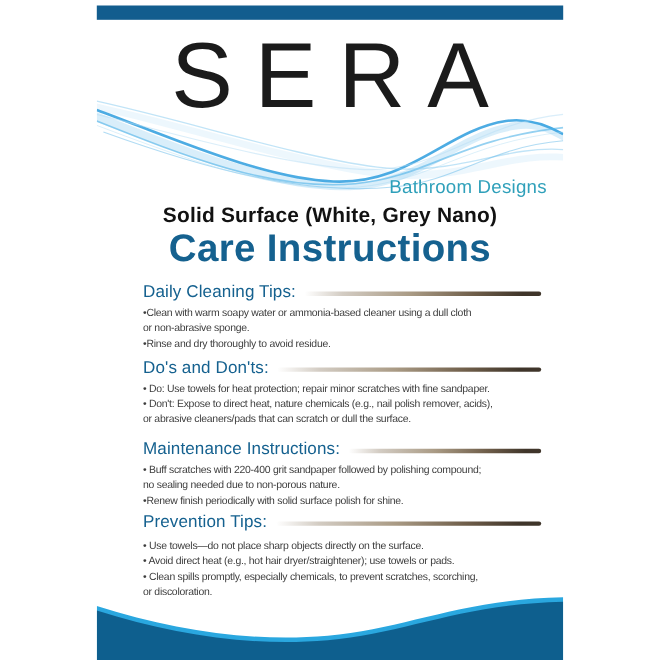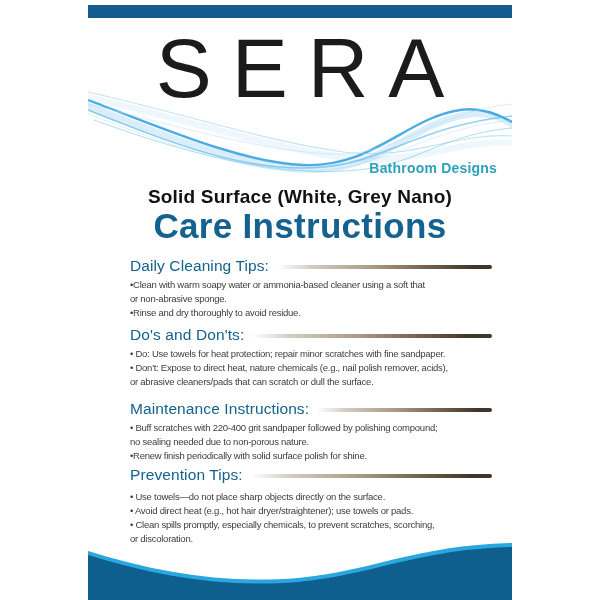--- a/index.html
+++ b/index.html
@@ -19,21 +19,21 @@
   .flyer{position:absolute;left:88px;top:0;width:424px;height:600px;background:#ffffff;}
   .top-bar{position:absolute;left:0;right:0;top:5px;height:13px;background:var(--bar-blue);}
   .logo{
     position:absolute;top:26px;left:0;right:0;text-align:center;
     font-size:84px;line-height:1;font-weight:400;color:#1b1b1b;
     letter-spacing:20px;margin-right:-20px;white-space:nowrap;
   }
   .swoosh{position:absolute;top:84px;left:0;width:424px;height:92px;}
   .tagline{
     position:absolute;top:160px;right:15px;
-    font-size:14px;letter-spacing:.2px;color:var(--teal);font-weight:700;
+    font-size:17px;letter-spacing:.2px;color:var(--teal);font-weight:400;
   }
   .product-line{
     position:absolute;top:186px;left:0;right:0;text-align:center;
     font-size:19px;font-weight:700;color:#121212;letter-spacing:.2px;
   }
   .main-title{
     position:absolute;top:206px;left:0;right:0;text-align:center;
     font-size:35px;font-weight:700;color:var(--accent-blue);letter-spacing:.3px;
   }
   .content{position:absolute;top:256px;left:42px;width:362px;}
@@ -85,21 +85,21 @@
 
     <div class="main-title">Care Instructions</div>
 
     <main class="content">
   <section class="care-section">
     <div class="sec-head">
       <h3>Daily Cleaning Tips:</h3>
       <span class="grad-line"></span>
     </div>
     <div class="bullets">
-            <p>•Clean with warm soapy water or ammonia-based cleaner using a soft that
+            <p>•Clean with warm soapy water or ammonia-based cleaner using a dull cloth
 or non-abrasive sponge.</p>
             <p>•Rinse and dry thoroughly to avoid residue.</p>
           </div>
   </section>
 
   <section class="care-section">
     <div class="sec-head">
       <h3>Do's and Don'ts:</h3>
       <span class="grad-line"></span>
     </div>

